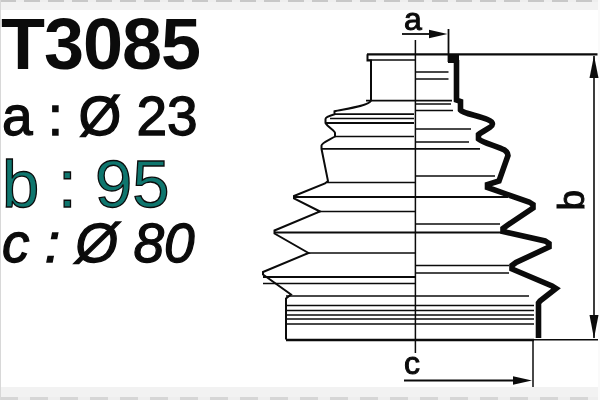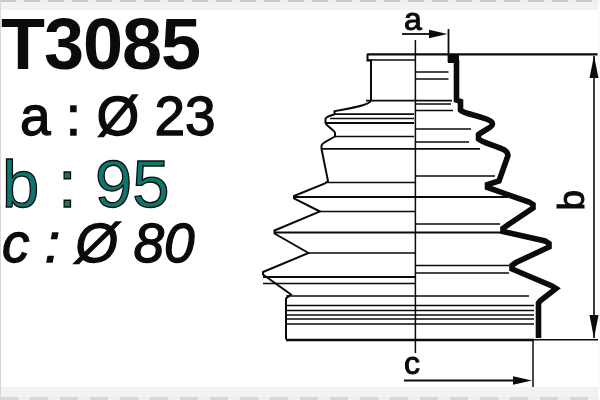--- a/index.html
+++ b/index.html
@@ -15,21 +15,21 @@
 
 <div class="abs" style="left:0;top:387px;width:600px;height:13px;background:#f2f2f2;"></div>
 <div class="abs" style="left:0;top:397px;width:600px;height:3px;background:repeating-linear-gradient(90deg,#d6d6d6 0 18px,#eeeeee 18px 30px);"></div>
 
 <div class="abs" style="left:0;top:0;width:1px;height:400px;background:#d8d8d8;"></div>
 
 <div class="abs" style="right:0;top:0;width:2px;height:400px;background:#fafafa;"></div>
 
 <div class="abs" style="left:1px;top:8px;font-size:72px;font-weight:bold;line-height:1;letter-spacing:-1px;color:#0b0b0b;text-align:center;">T3085</div>
 
-<div class="abs" style="left:2px;top:89px;font-size:55px;line-height:1;color:#0b0b0b;margin-left:18px;-webkit-text-stroke:1.3px #0b0b0b;">a : Ø 23</div>
+<div class="abs" style="left:2px;top:89px;font-size:55px;line-height:1;color:#0b0b0b;-webkit-text-stroke:1.3px #0b0b0b;">a : Ø 23</div>
 
 <div class="abs" style="left:2px;top:150px;font-size:67px;line-height:1;color:#0f766e;-webkit-text-stroke:1.3px #0b0b0b;">b : 95</div>
 
 <div class="abs" style="left:2px;top:216px;font-size:55px;line-height:1;color:#0b0b0b;font-style:italic;-webkit-text-stroke:1.3px #0b0b0b;">c : Ø 80</div>
 
 <svg class="abs" style="left:0;top:0;" width="600" height="400" viewBox="0 0 600 400">
   <g stroke="#0b0b0b" fill="none">
 
     <text x="404" y="29.5" font-family="Liberation Sans, sans-serif" font-size="32" fill="#0b0b0b" stroke="#0b0b0b" stroke-width="1">a</text>
 

